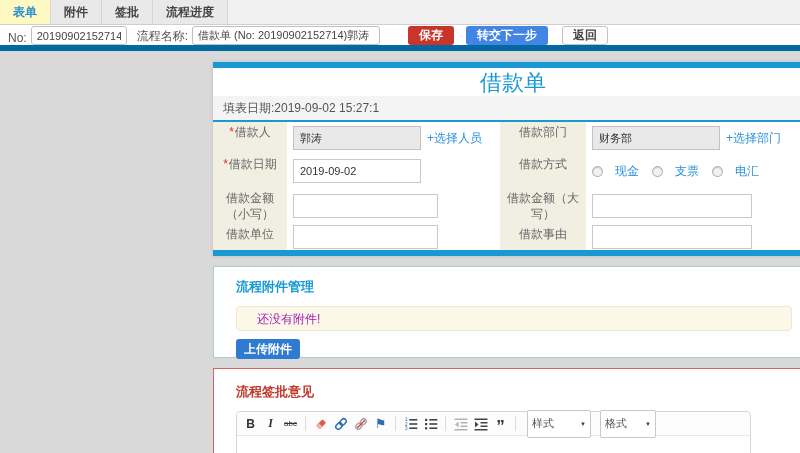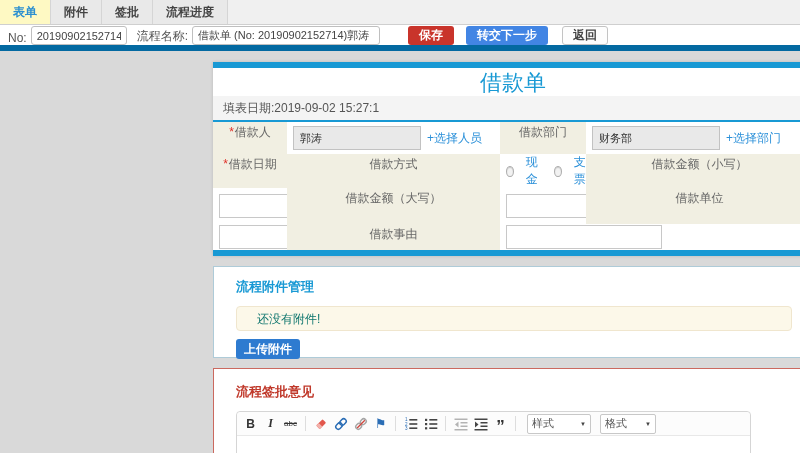--- a/index.html
+++ b/index.html
@@ -49,41 +49,41 @@
   .radio-opt { display:inline-flex; align-items:center; gap:12px; color:#2b90d9;
                font-size:12px; margin-right:7px; cursor:pointer; }
   .radio-circle { width:11px; height:11px; border-radius:50%; border:1px solid #acacac;
                   background:#f2f2f2; box-shadow:inset 0 1px 1px rgba(0,0,0,.18); }
 
   
   .attach-panel { position:absolute; left:213px; top:266px; width:600px; height:92px;
                   background:#fff; border:1px solid #aecbd8; padding:11px 20px 0 22px; }
   .attach-title { color:#1899d4; font-size:13px; font-weight:bold; margin-bottom:10px; }
   .attach-alert { height:25px; line-height:24px; background:#fcf8e9; border:1px solid #f0e6ce;
-                  border-radius:4px; padding-left:20px; color:#0f766e; font-size:12px; margin-bottom:8px; }
+                  border-radius:4px; padding-left:20px; color:#a21caf; font-size:12px; margin-bottom:8px; }
   .btn-upload { background:#2e7bd0; color:#fff; height:20px; display:inline-flex; align-items:center;
                 padding:0 8px; font-size:12px; font-weight:bold; border:none; border-radius:3px;
                 cursor:pointer; font-family:"Liberation Sans", sans-serif; }
 
   
   .approval-panel { position:absolute; left:213px; top:368px; width:600px; height:140px;
                     background:#fff; border:1px solid #cb695f; padding:14px 20px 0 22px; }
   .approval-title { color:#c0392b; font-size:13px; font-weight:bold; margin-bottom:10px; }
   .editor { width:515px; border:1px solid #d5d5d5; border-radius:4px; background:#fff; }
   .editor-toolbar { display:flex; align-items:center; gap:5px; padding:3px 6px; height:24px;
                     border-bottom:1px solid #e8e8e8; background:#fcfcfc; border-radius:4px 4px 0 0; }
   .tb { display:inline-flex; align-items:center; justify-content:center; min-width:15px; height:18px;
         font-size:12px; color:#333; cursor:pointer; }
   .tb-b { font-weight:bold; }
   .tb-i { font-style:italic; font-family:"Liberation Serif", serif; font-weight:bold; }
   .tb-abc { font-size:8px; text-decoration:line-through; color:#333; letter-spacing:0; }
   .tb-quote { font-size:17px; font-weight:bold; color:#333; line-height:10px; padding-top:6px; }
   .tb-sep { width:1px; height:15px; background:#ddd; margin:0 2px; }
   .cke-combo { display:inline-flex; align-items:center; justify-content:space-between; width:64px;
-               height:20px; border:1px solid #c8c8c8; border-radius:2px; background:#fff;
+               height:28px; border:1px solid #c8c8c8; border-radius:2px; background:#fff;
                font-size:11px; color:#555; padding:0 4px; margin-left:4px; cursor:pointer; }
   .cke-combo .caret { font-size:6px; color:#444; }
   .editor-body { height:70px; background:#fff; border-radius:0 0 4px 4px; }
 </style>
 </head>
 <body>
 
 <div class="screen">
 
   <div class="tabbar">
@@ -123,20 +123,23 @@
         <span>借款部门</span>
       </div>
       <div class="fld">
         <input class="inp readonly w128" readonly="" value="财务部" style="">
         <a class="sel-link">+选择部门</a>
       </div>
 
       <div class="lbl">
         <span><span class="req">*</span><span>借款日期</span></span>
       </div>
+      <div class="fld">
+        <input class="inp w128" value="2019-09-02" style="">
+      </div>
       <div class="lbl">
         <span>借款方式</span>
       </div>
       <div class="fld">
         <span class="radio-opt">
           <span class="radio-circle"></span>
           <span>现金</span>
         </span>
         <span class="radio-opt">
           <span class="radio-circle"></span>

